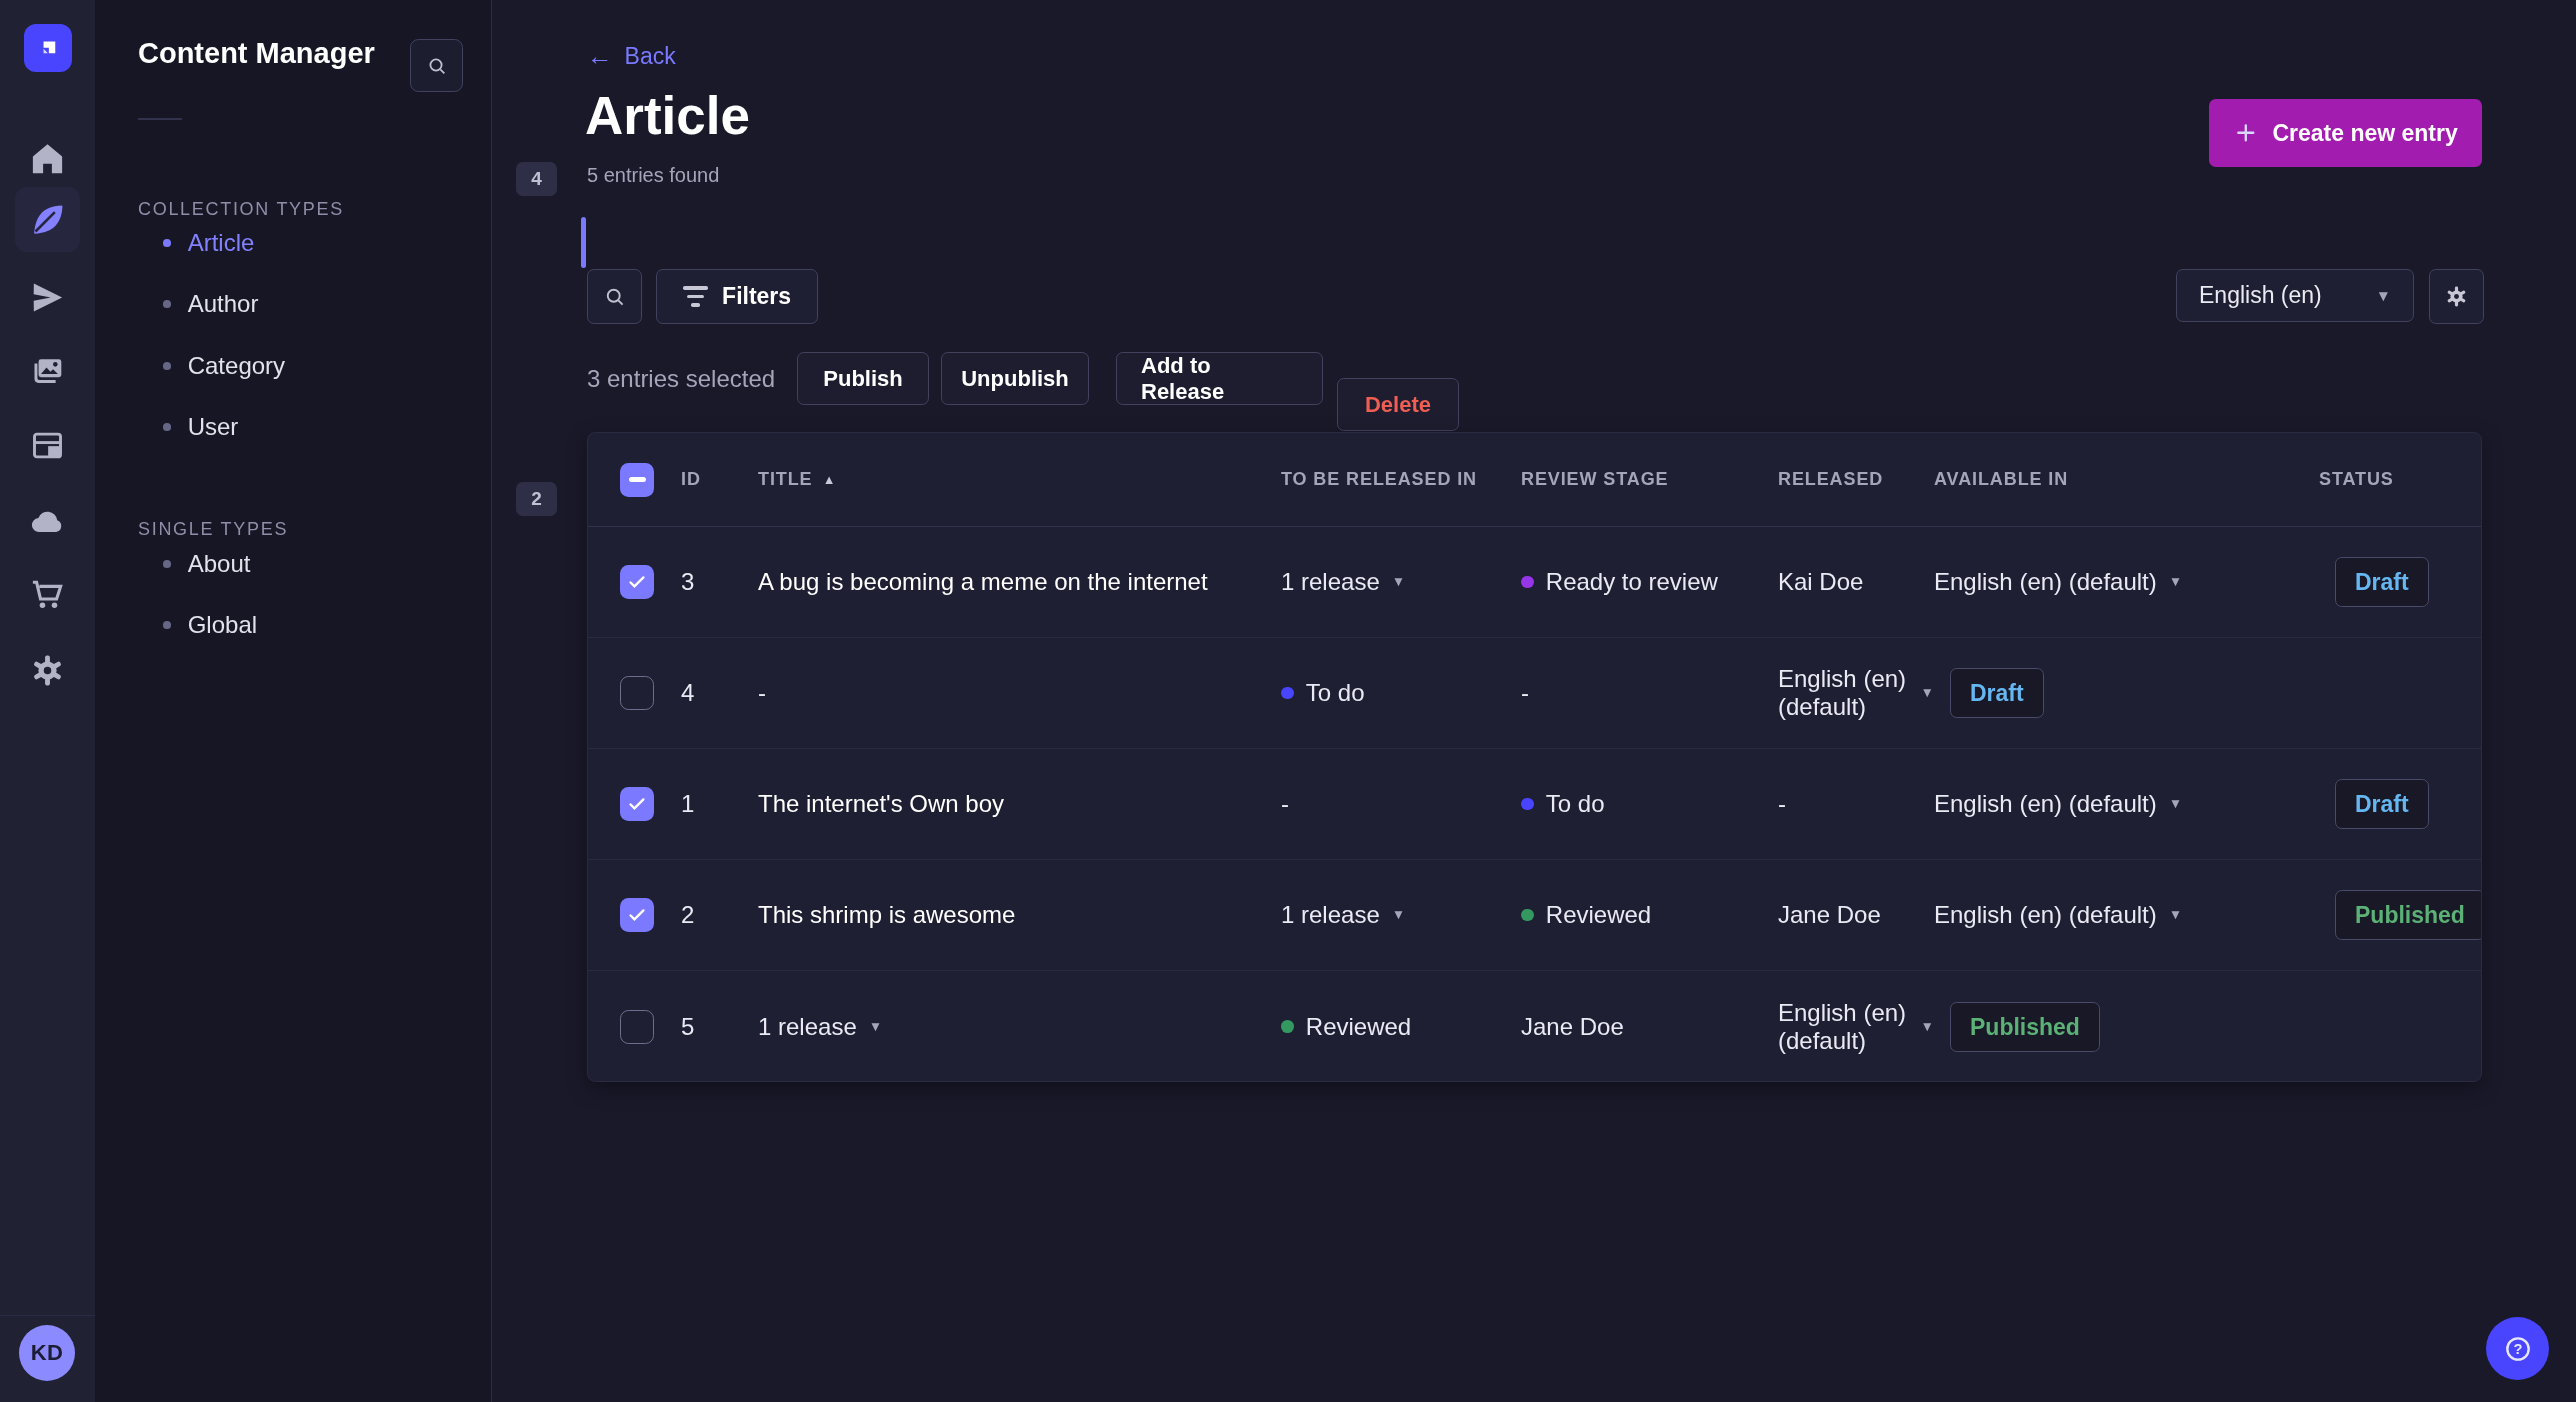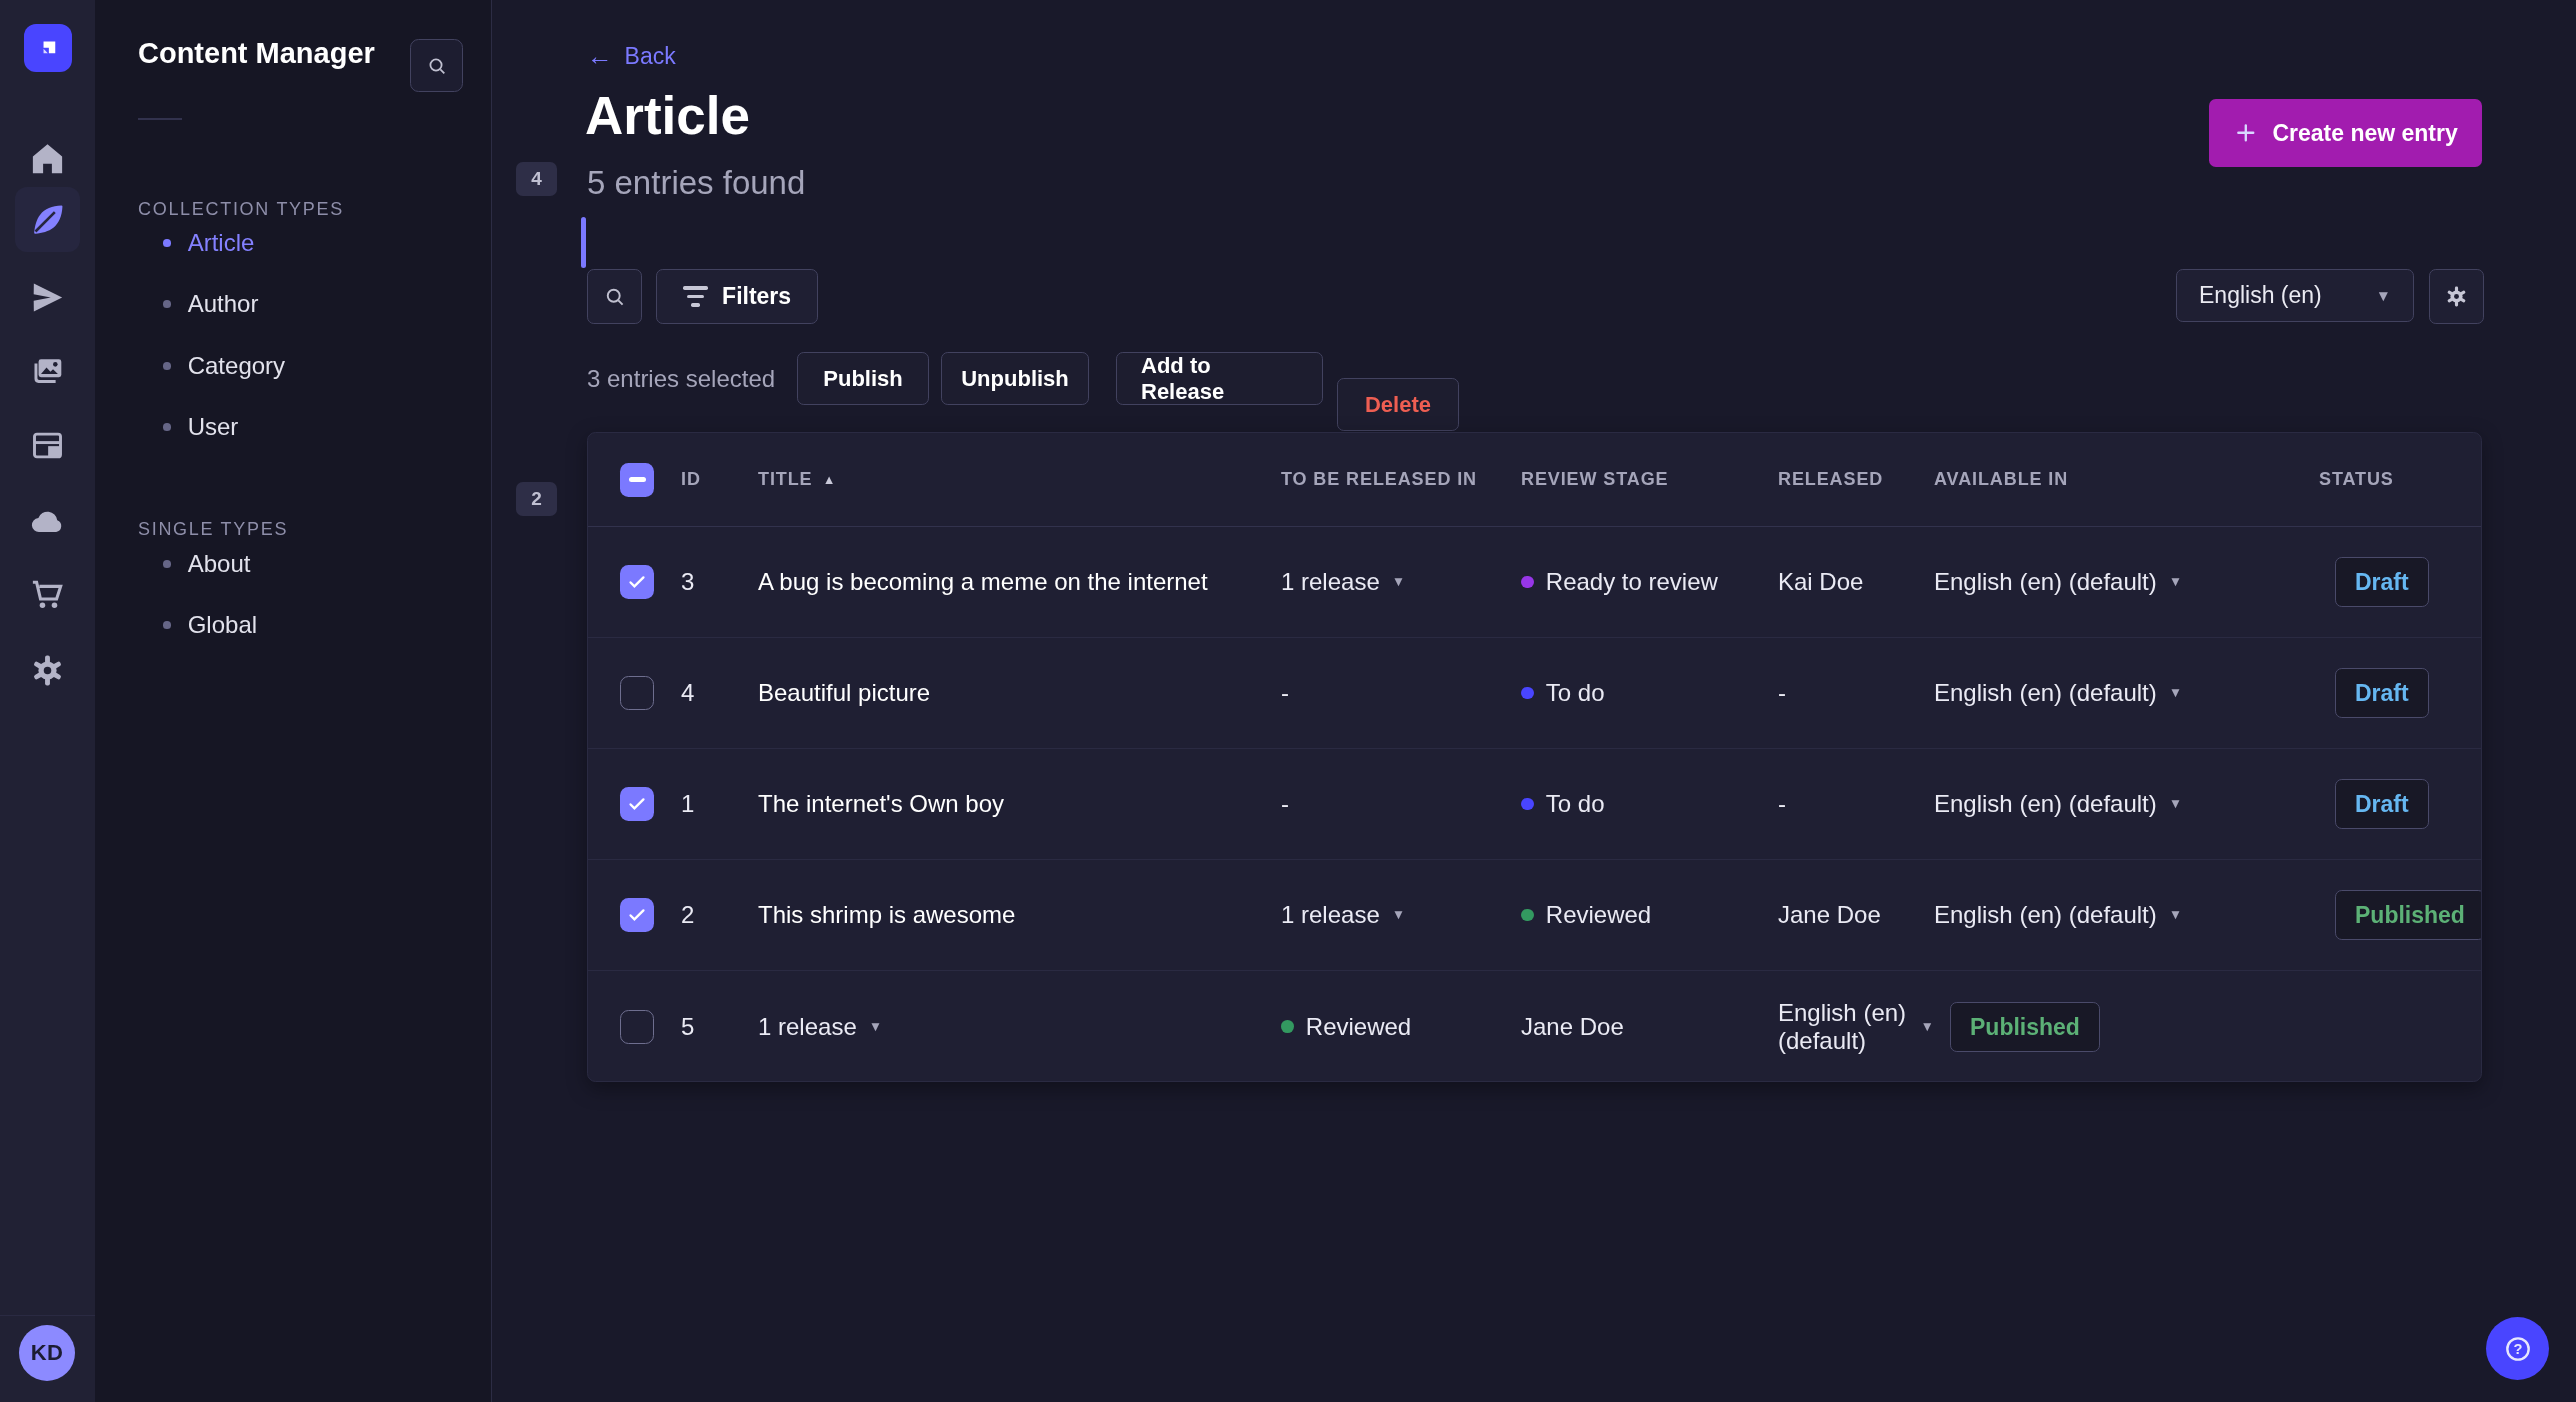--- a/index.html
+++ b/index.html
@@ -36,21 +36,21 @@
   .nav-item .lbl{font-size:24px;color:#e2e2ec;}
   .nav-item[data-active="true"] .bullet{background:#7b79ff;}
   .nav-item[data-active="true"] .lbl{color:#8481ff;}
   .active-bar{position:absolute;left:486px;top:217px;width:5.1px;height:51px;background:#7b79ff;border-radius:2.6px;}
 
   
   .back{position:absolute;left:587px;top:43px;display:flex;align-items:center;gap:12px;
         color:#7b79ff;font-size:23px;cursor:pointer;}
   .back .arrow{font-size:25.6px;line-height:1;}
   .page-title{position:absolute;left:585px;top:85px;font-size:53px;font-weight:700;color:#fff;}
-  .page-sub{position:absolute;left:587px;top:164px;font-size:33px;color:#a5a5ba;}
+  .page-sub{position:absolute;left:587px;top:164px;font-size:20px;color:#a5a5ba;}
   .create-btn{position:absolute;left:2209px;top:99px;width:273px;height:68px;background:#a21caf;
               border-radius:6.8px;display:flex;align-items:center;justify-content:center;gap:13.6px;
               font-size:23px;font-weight:600;color:#fff;cursor:pointer;}
 
   
   .tool-btn{position:absolute;top:269px;height:53px;border:0.9px solid #42425f;border-radius:6.8px;
             background:#1f1f33;display:flex;align-items:center;justify-content:center;cursor:pointer;}
   .search-btn{left:587px;width:53px;}
   .filters-btn{left:656px;width:160px;gap:13.6px;font-size:23px;font-weight:600;color:#fff;}
   .filter-lines{display:flex;flex-direction:column;gap:5.1px;align-items:center;}
@@ -333,21 +333,20 @@
         <div class="cell">
             <span class="badge" data-kind="draft">Draft</span>
           </div>
       </div>
 
       <div class="trow">
         <div class="cell">
             <span class="checkbox" data-checked="false"></span>
           </div>
         <div class="cell">4</div>
-        <div class="cell title-cell">Beautiful picture</div>
         <div class="cell release-cell" data-caret="false">
           <span>-</span>
 
         </div>
         <div class="cell stage-cell" data-stage="todo">
           <span class="dot"></span>
           <span>To do</span>
         </div>
         <div class="cell">-</div>
         <div class="cell release-cell">

